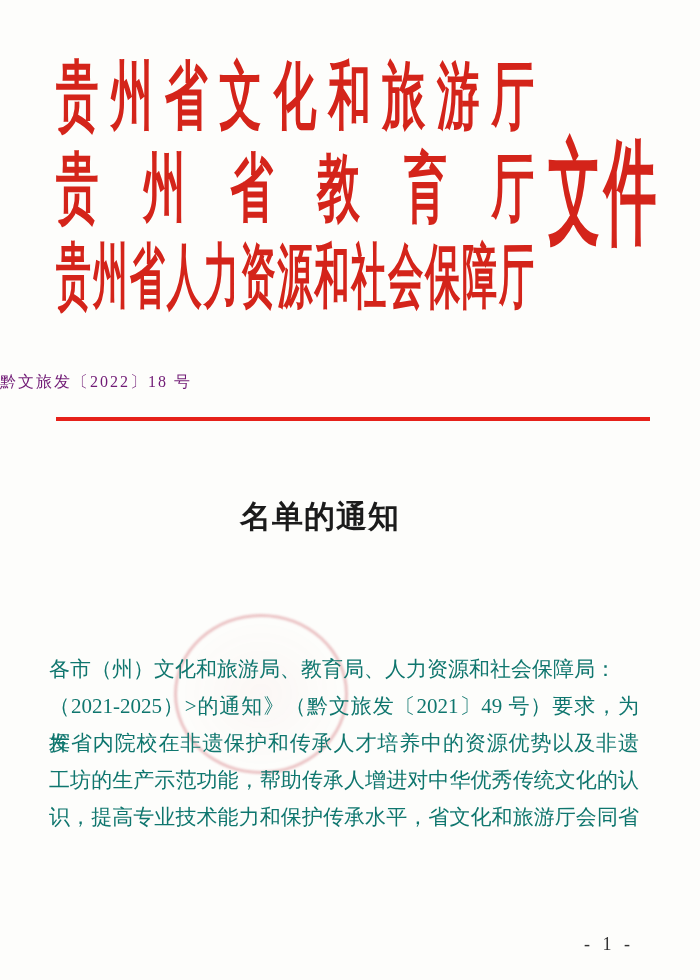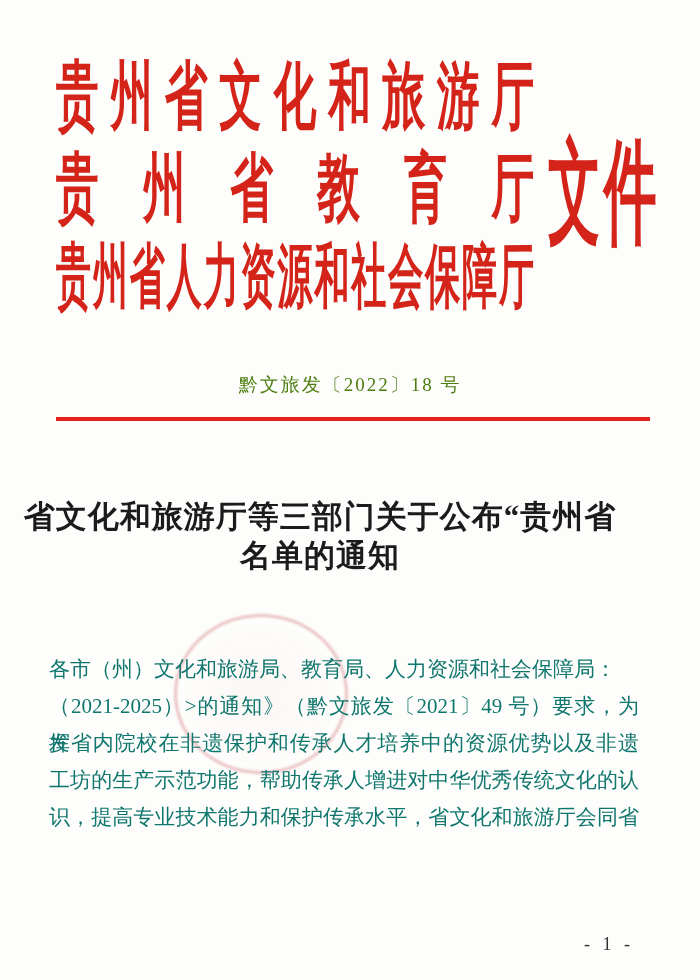--- a/index.html
+++ b/index.html
@@ -51,24 +51,23 @@
     transform-origin: 0 0;
     white-space: nowrap;
   }
 
   
   .doc-number {
     position: absolute;
     top: 372px;
     left: 0;
     width: 700px;
-    text-align: center;
-    font-size: 19px;
+    font-size: 16px;
     letter-spacing: 2px;
-    color: #4d7c0f;
+    color: #701a75;
   }
   .red-rule {
     position: absolute;
     top: 417px;
     left: 56px;
     width: 594px;
     height: 4px;
     background: var(--line-red, #e6211a);
   }
 
@@ -184,21 +183,20 @@
   <div class="doc-type">
       <span>文</span>
       <span>件</span>
     </div>
 
   <div class="doc-number">黔文旅发〔2022〕18 号</div>
 
   <div class="red-rule"></div>
 
   <div class="doc-title">
-    <div class="t-line">省文化和旅游厅等三部门关于公布“贵州省</div>
     <div class="t-line">名单的通知</div>
   </div>
 
   <div class="seal"></div>
 
   <div class="body-text">
     <div class="b-line left">各市（州）文化和旅游局、教育局、人力资源和社会保障局：</div>
     <div class="b-line">（2021-2025）&gt;的通知》（黔文旅发〔2021〕49 号）要求，为发</div>
     <div class="b-line">挥省内院校在非遗保护和传承人才培养中的资源优势以及非遗</div>
     <div class="b-line">工坊的生产示范功能，帮助传承人增进对中华优秀传统文化的认</div>

